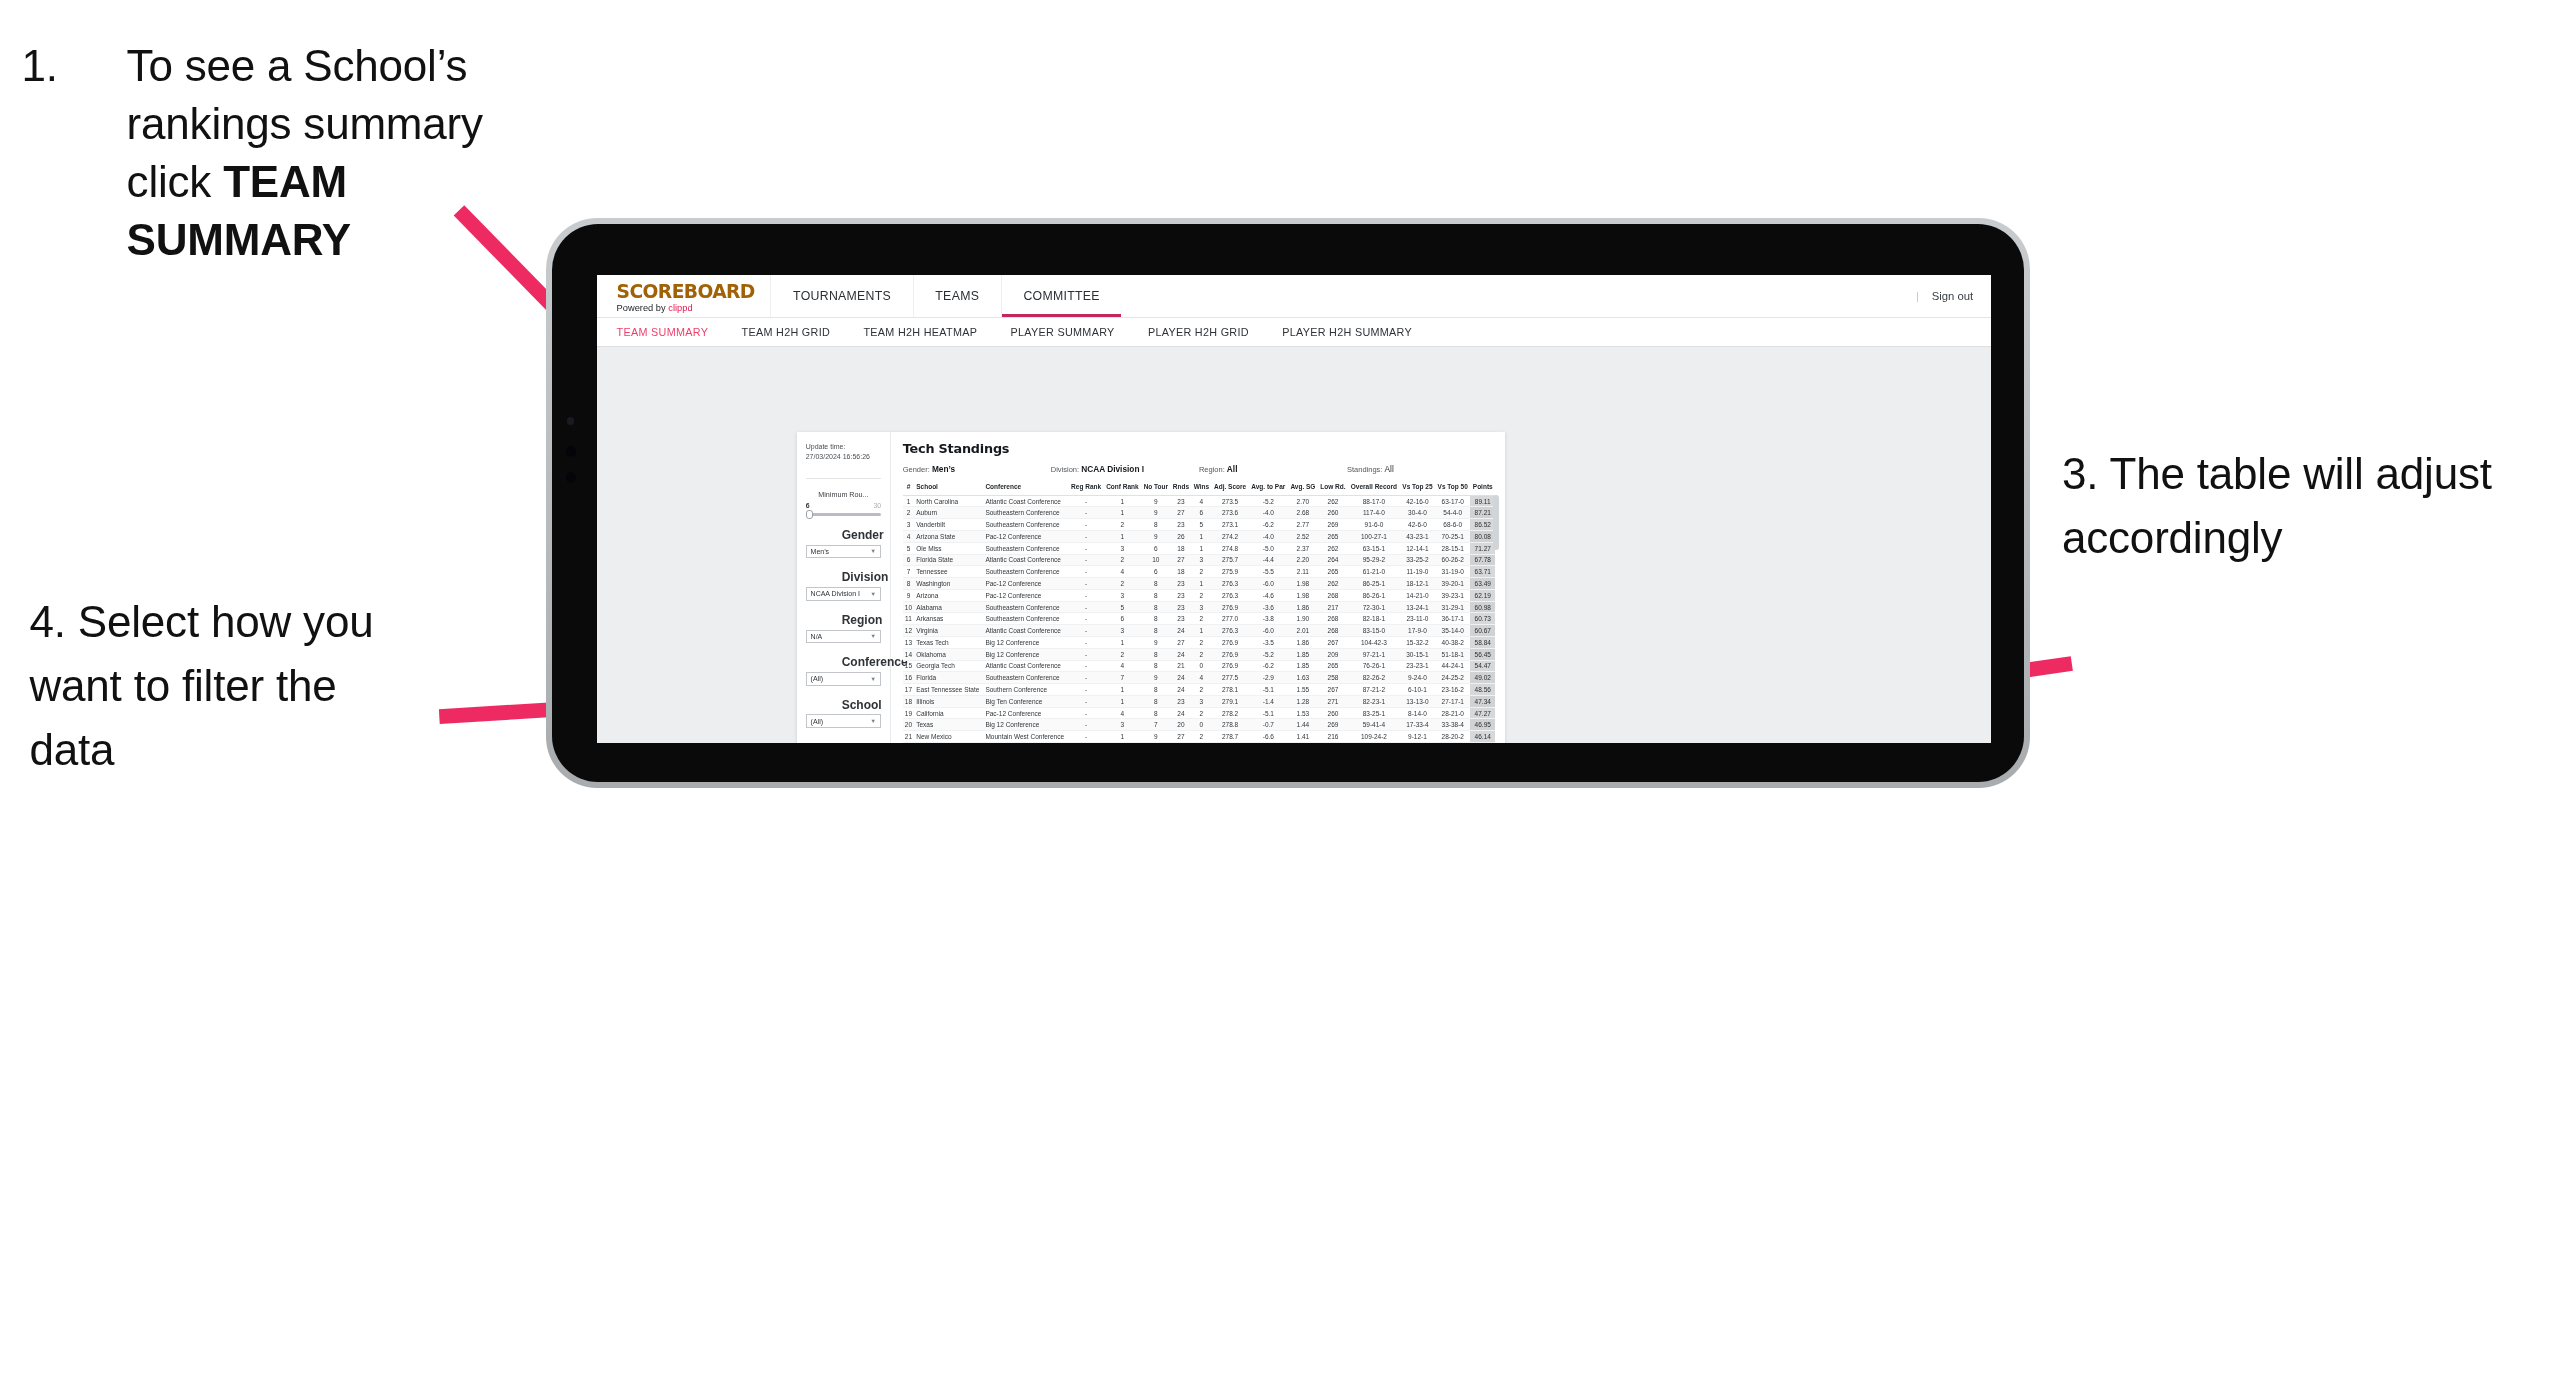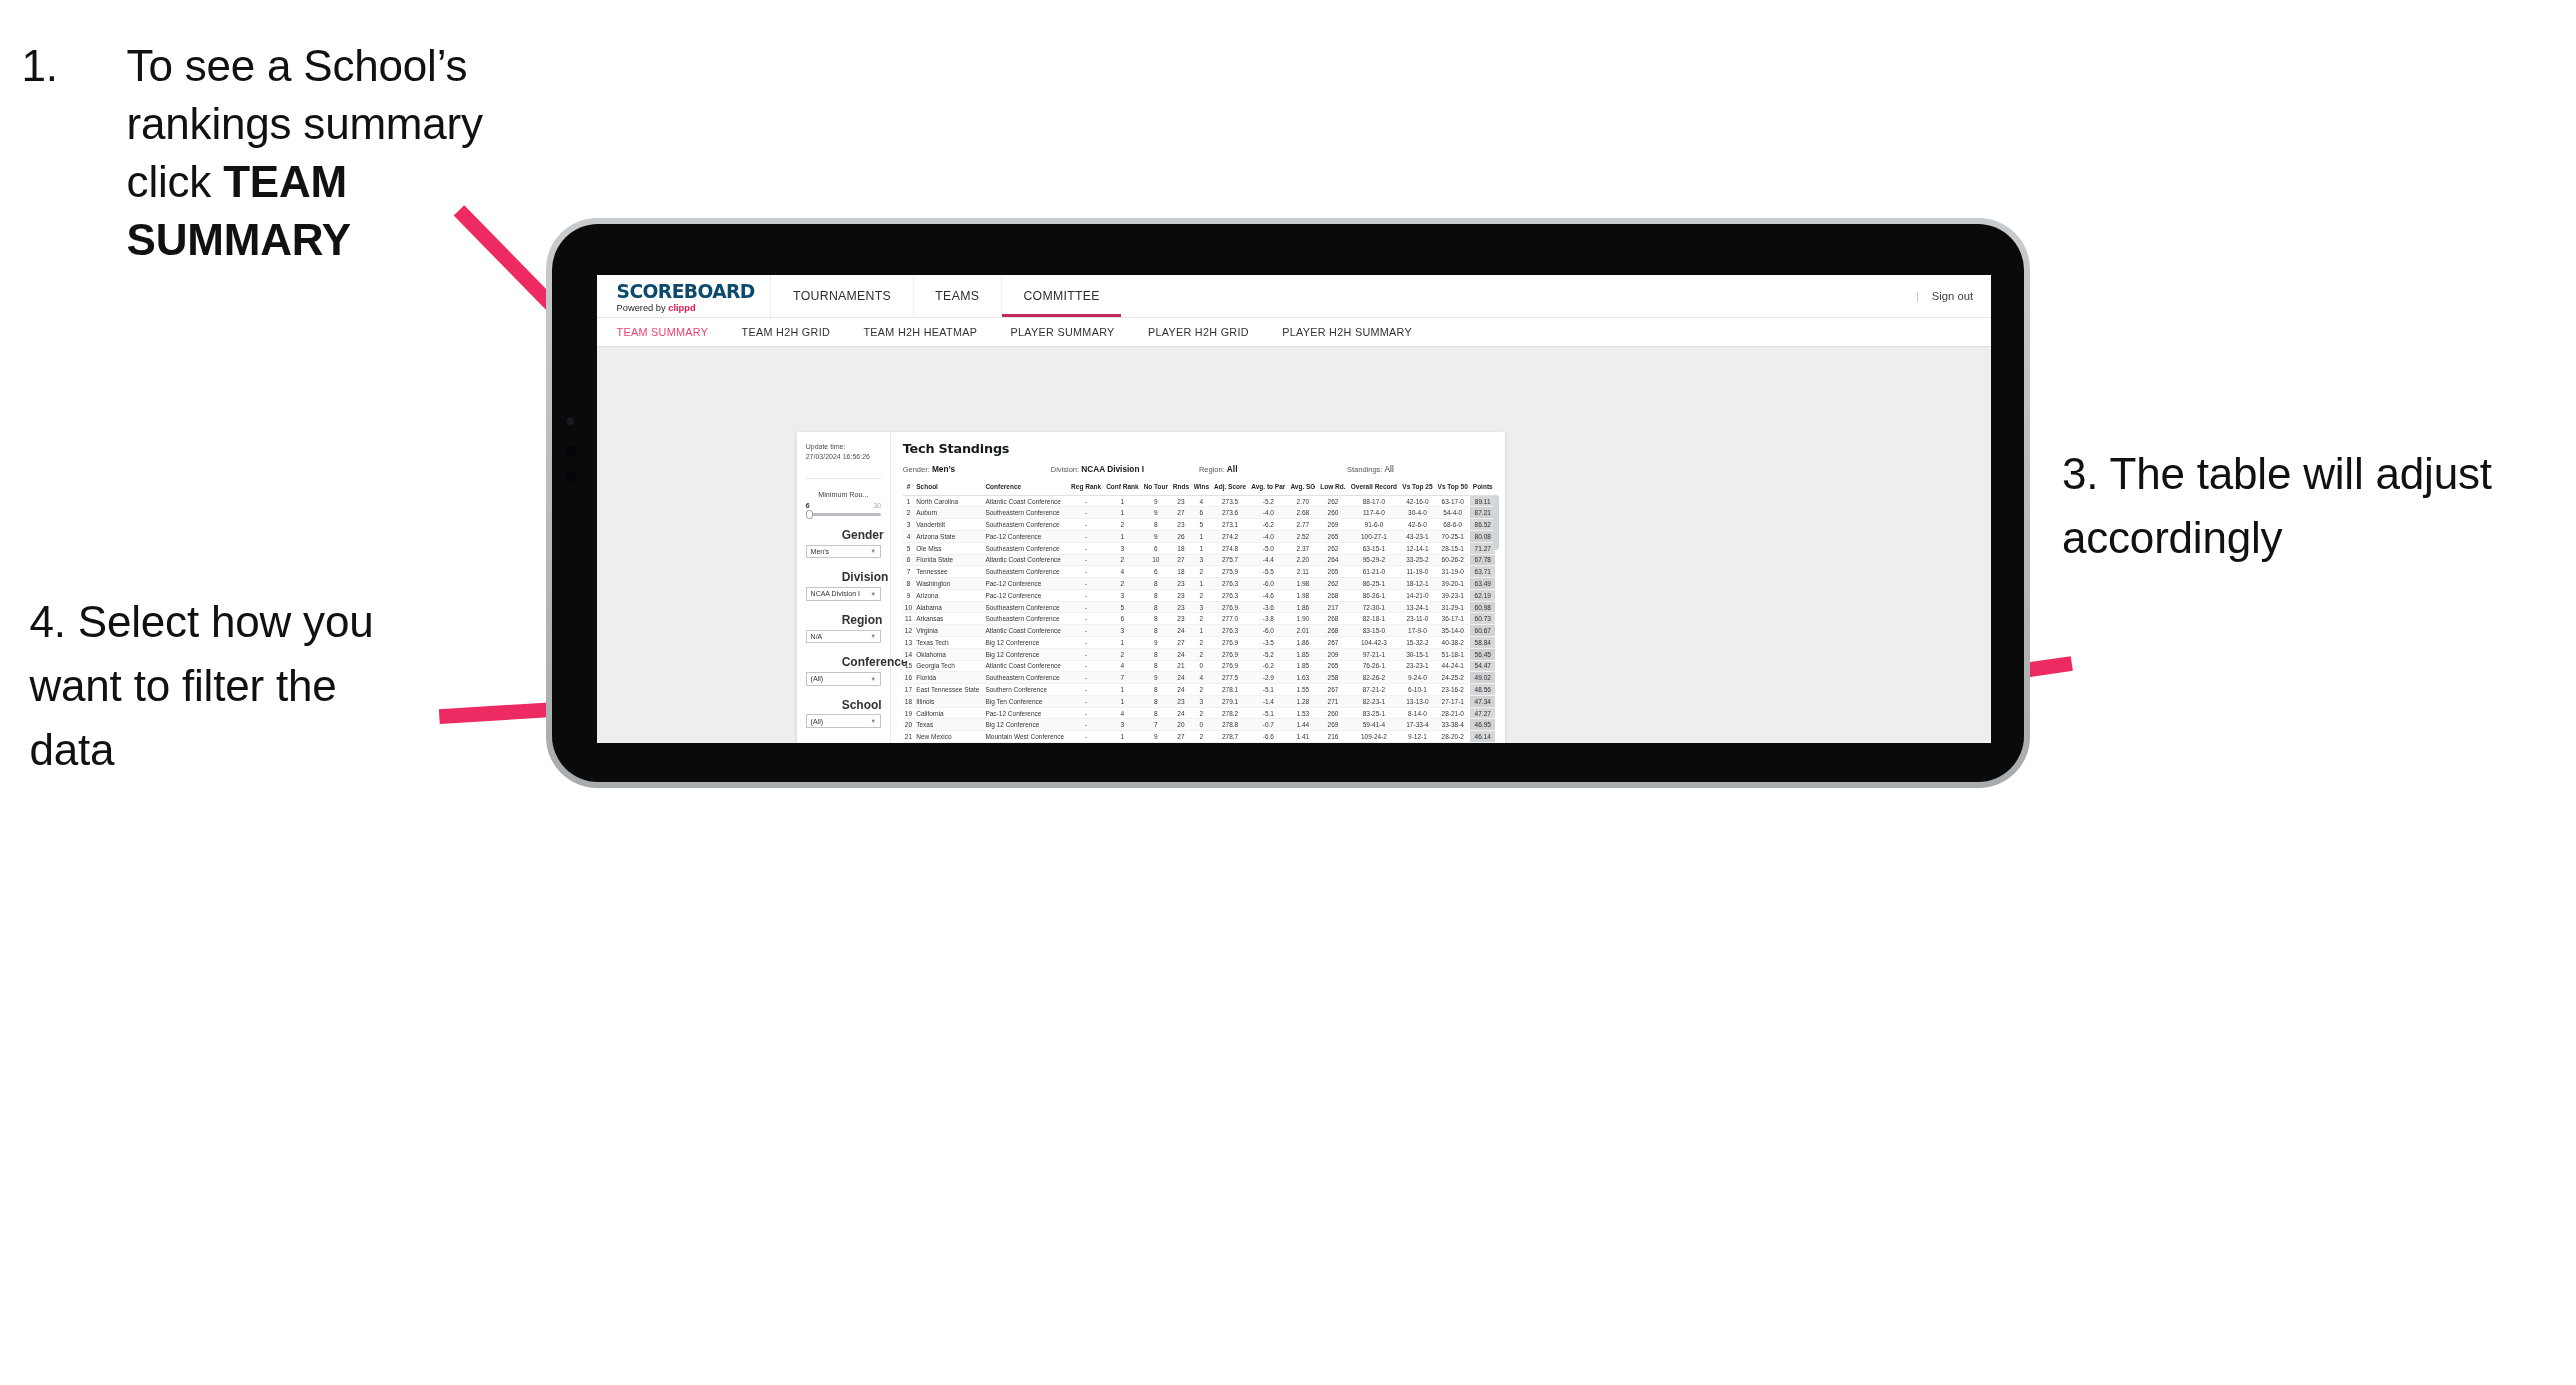--- a/index.html
+++ b/index.html
@@ -60,25 +60,25 @@
   
   .appbar {
     height: 43px; background:#fff;
     display:flex; align-items:stretch;
     border-bottom:1px solid #e2e4e6;
     position: relative;
   }
   .brand { padding: 3.9px 15.7px 0 19.7px; display:flex; flex-direction:column; justify-content:center; }
   .brand .logo {
     font-family:"DejaVu Sans", sans-serif;
-    font-weight: 800; font-size: 18.7px; letter-spacing:-0.6px; color:#0c4a6e;
+    font-weight: 800; font-size: 18.7px; letter-spacing:-0.6px; color:#a16207;
     line-height: 1;
   }
   .brand .pw { font-size: 9.3px; color:#23272b; margin-top:2px; line-height:1; }
-  .brand .pw .cl { color:#e8164f; font-weight:700; }
+  .brand .pw .cl { color:#e8164f; font-weight:400; }
   .nav-main { display:flex; align-items:stretch; }
   .nav-main .item {
     display:flex; align-items:center; padding: 0 21.6px;
     font-size: 12.3px; color:#2b2f33; letter-spacing:0.3px;
     border-left:1px solid #eceef0;
     position:relative; cursor:pointer;
   }
   .nav-main .item.active::after {
     content:""; position:absolute; left:0; right:0; bottom:0;
     height:2.9px; background:#c2295a;

